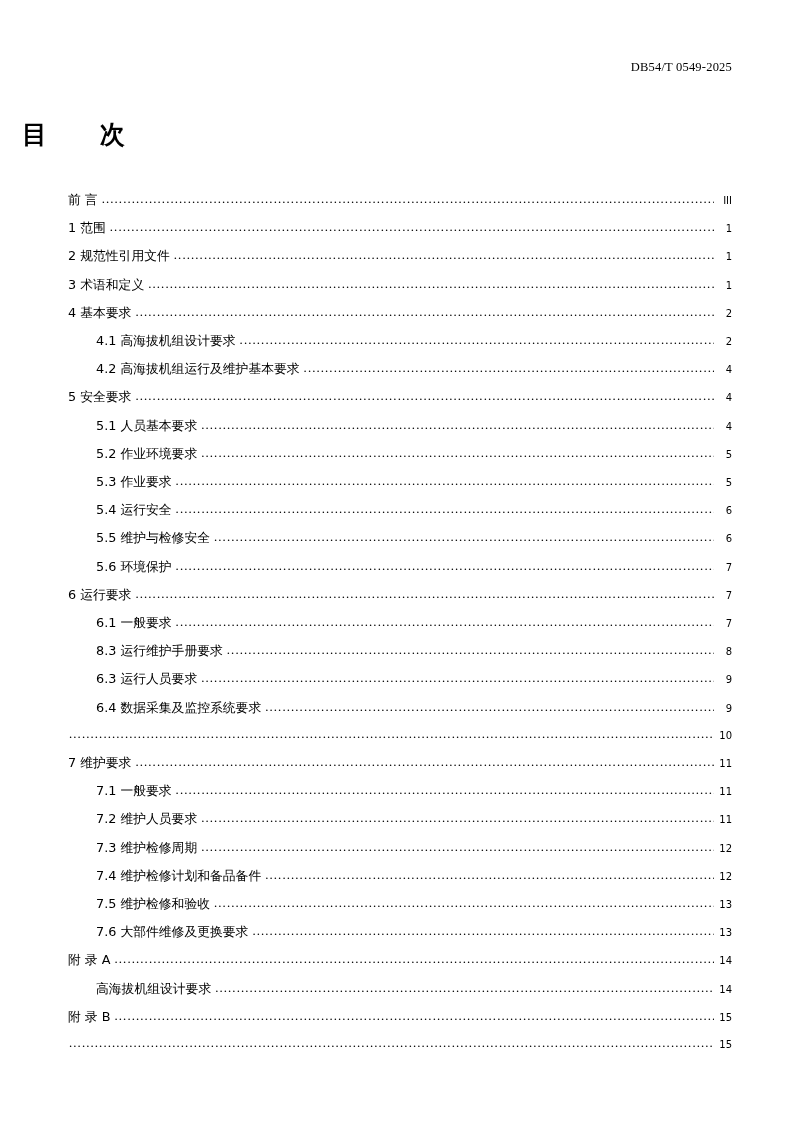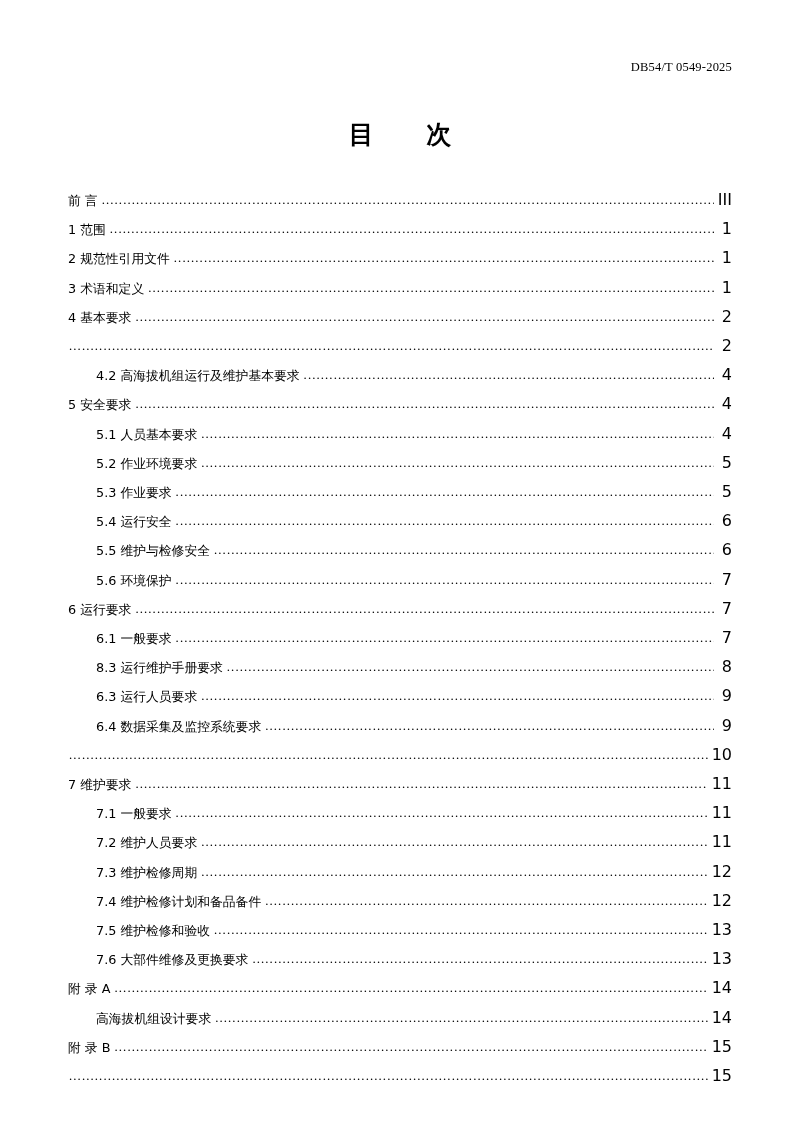--- a/index.html
+++ b/index.html
@@ -28,21 +28,20 @@
     font-family: "Liberation Serif", "DejaVu Serif", serif;
     font-size: 12.5px;
     letter-spacing: 0.2px;
     color: #000;
   }
   .toc-title {
     position: absolute;
     top: 118px;
     left: 0;
     width: 800px;
-    text-align: center;
     font-family: "DejaVu Sans", sans-serif;
     font-size: 25px;
     font-weight: bold;
     letter-spacing: 22px;
     text-indent: 22px;
   }
   .toc {
     position: absolute;
     top: 186px;
     left: 68px;
@@ -69,21 +68,21 @@
     letter-spacing: 1.1px;
     color: #000;
     margin: 0 1px;
     position: relative;
     top: -1px;
   }
   .toc-row .pg {
     flex: 0 0 auto;
     padding-left: 3px;
     font-family: "DejaVu Sans", "Liberation Sans", sans-serif;
-    font-size: 16px;
+    font-size: 10px;
     text-align: right;
     min-width: 14px;
   }
   
   .lvl0 .lbl { padding-left: 0; }
   .lvl1 .lbl { padding-left: 0; }
   .lvl2 .lbl { padding-left: 28px; }
 </style>
 </head>
 <body>
@@ -114,20 +113,21 @@
         <span class="lbl">3  术语和定义</span>
         <span class="dots">........................................................................................................................................................................................................</span>
         <span class="pg">1</span>
       </div>
       <div class="toc-row lvl1">
         <span class="lbl">4  基本要求</span>
         <span class="dots">........................................................................................................................................................................................................</span>
         <span class="pg">2</span>
       </div>
       <div class="toc-row lvl2">
+        <span class="lbl">4.1  高海拔机组设计要求</span>
         <span class="dots">........................................................................................................................................................................................................</span>
         <span class="pg">2</span>
       </div>
       <div class="toc-row lvl2">
         <span class="lbl">4.2  高海拔机组运行及维护基本要求</span>
         <span class="dots">........................................................................................................................................................................................................</span>
         <span class="pg">4</span>
       </div>
       <div class="toc-row lvl1">
         <span class="lbl">5  安全要求</span>

